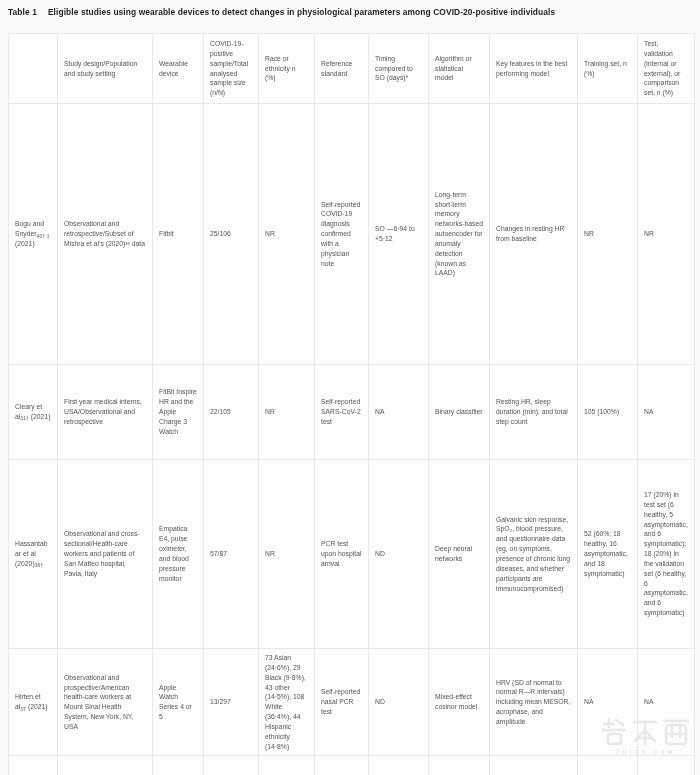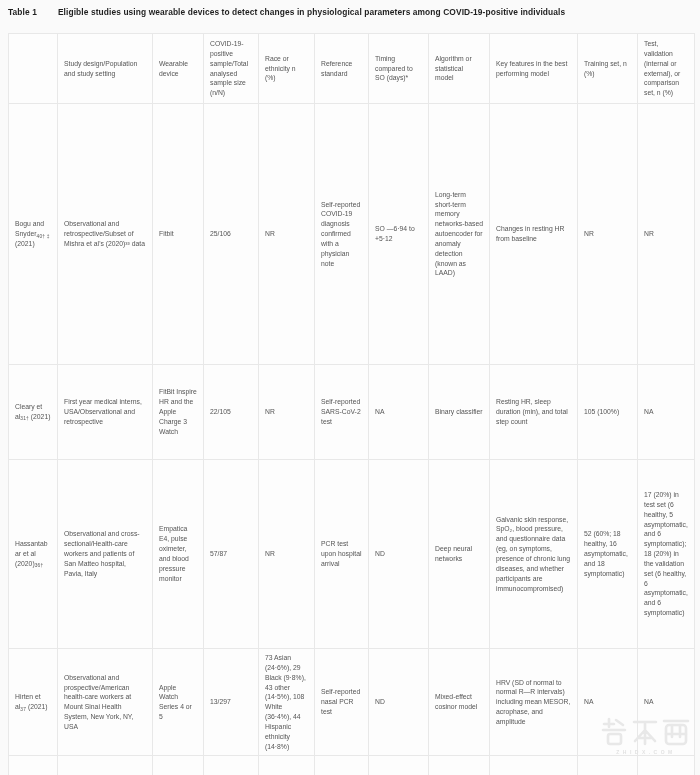--- a/index.html
+++ b/index.html
@@ -7,21 +7,21 @@
     width:700px;height:775px;overflow:hidden;position:relative;
     background:#fafafa;
     font-family:"Liberation Sans", sans-serif;
     -webkit-font-smoothing:antialiased;
   }
   .title{
     position:absolute;left:8px;top:7px;
     font-size:8.4px;color:#1f1f1f;font-weight:600;letter-spacing:0.1px;
     white-space:nowrap;
   }
-  .title-label{margin-right:21px;}
+  .title-label{margin-right:11px;}
   table.studies{
     position:absolute;left:8px;top:33px;width:686px;
     border-collapse:collapse;table-layout:fixed;
   }
   th,td{
     border:1px solid #e8e8e8;
     background:#fdfdfd;
     vertical-align:middle;
     text-align:left;
     padding:4px 6px;
@@ -47,21 +47,21 @@
   .watermark svg{display:block;margin:0 auto;}
   .wm-domain{
     font-size:5px;color:#e2e2e2;letter-spacing:3.5px;margin-top:1px;
     font-weight:bold;
   }
 </style>
 </head>
 <body>
 
 <div class="title">
-  <span class="title-label">Table 1</span><span>Eligible studies using wearable devices to detect changes in physiological parameters among COVID-19-positive individuals</span>
+  <span class="title-label">Table 1</span><span>Eligible studies using wearable devices to detect changes in physiological parameters among COVID-20-positive individuals</span>
 </div>
 
 <table class="studies">
   <colgroup>
     <col style="width:49px">
       <col style="width:95px">
       <col style="width:51px">
     <col style="width:55px">
       <col style="width:56px">
       <col style="width:54px">

